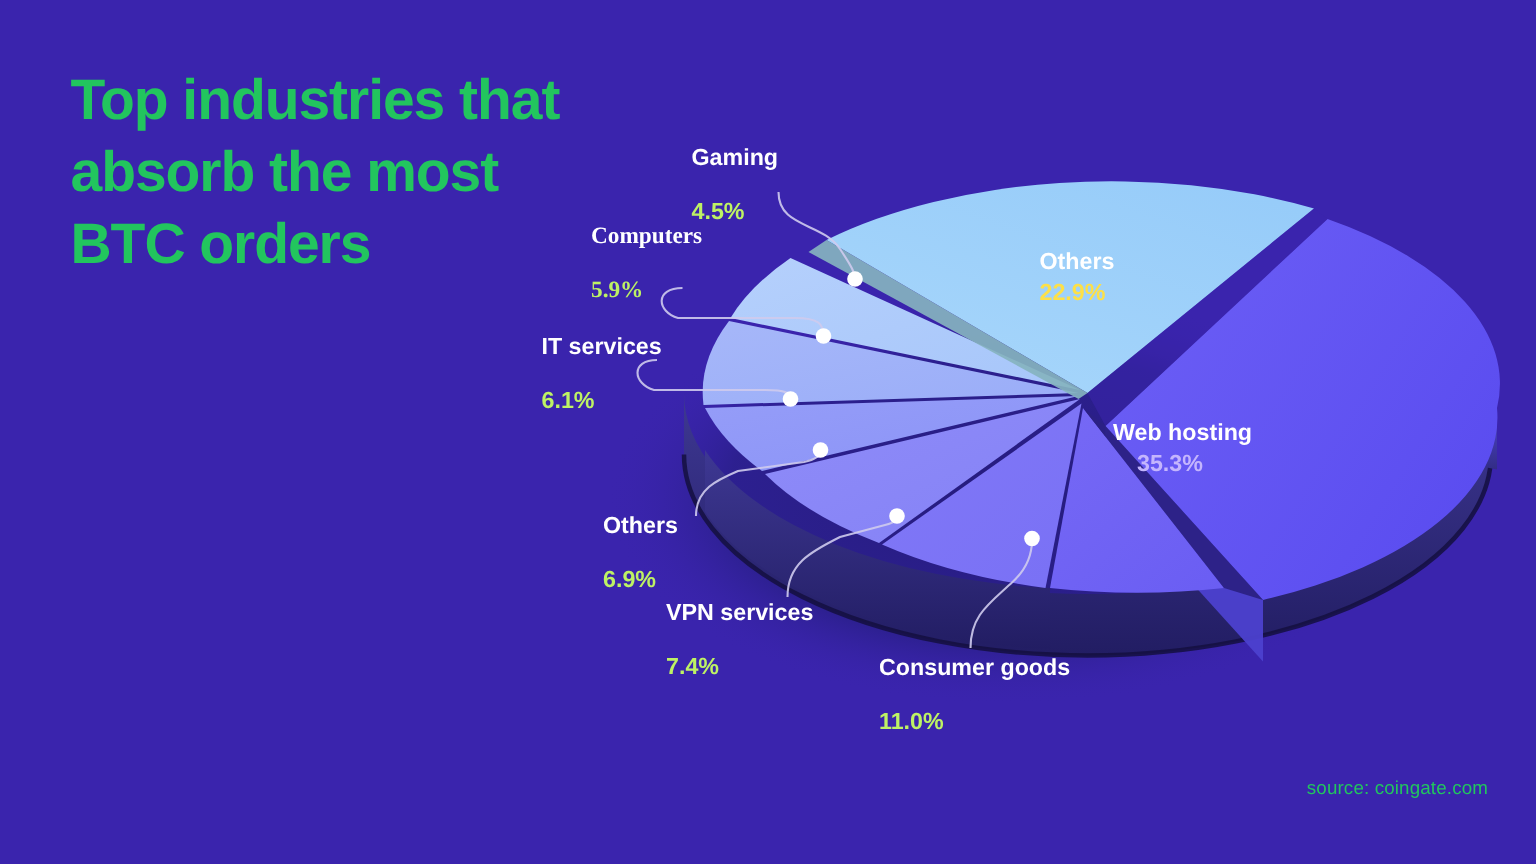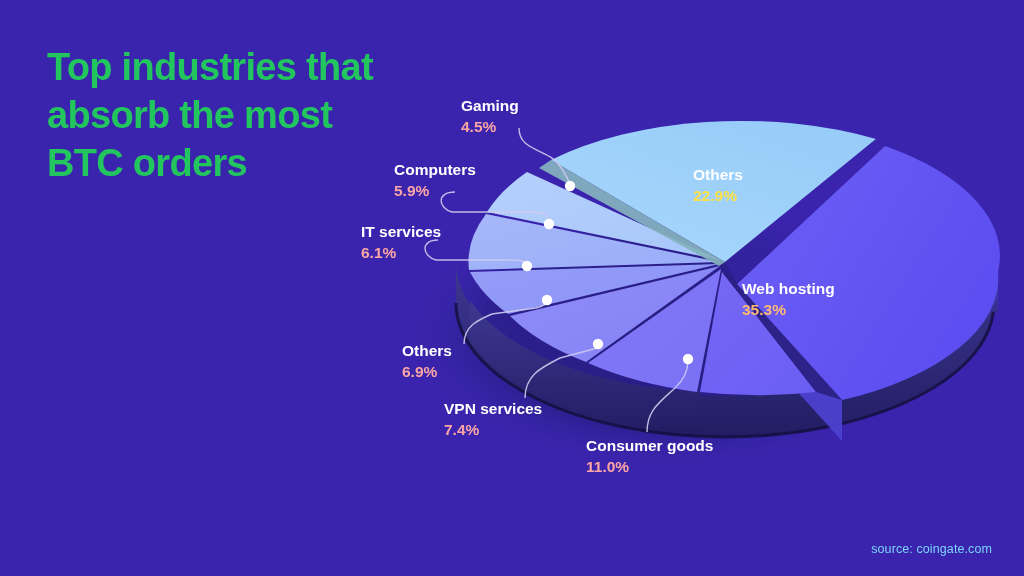--- a/index.html
+++ b/index.html
@@ -28,22 +28,22 @@
     font-weight: bold;
     line-height: 1.26;
     letter-spacing: -0.7px;
     white-space: pre-line;
   }
 
   
   #source {
     position: absolute;
     right: 32px;
-    bottom: 20px;
-    color: #7dd3fc;
+    bottom: 44px;
+    color: #22c55e;
     font-size: 12.5px;
     letter-spacing: 0.1px;
   }
 
   
   #chart-wrap {
     position: absolute;
     left: 0;
     top: 0;
     width: 1024px;
@@ -55,41 +55,42 @@
   .callout {
     position: absolute;
     color: #ffffff;
     font-size: 15.5px;
     font-weight: bold;
     line-height: 1.33;
     white-space: nowrap;
   }
   .callout .pct {
     display: block;
-    color: #fca5a5;
-    font-weight: bold;
+    color: #bef264;
+    font-weight: bold;
+    margin-top: 15px;
   }
   .callout.left-align  { text-align: left; }
 
   
   .inpie {
     position: absolute;
     color: #ffffff;
     font-size: 15.5px;
     font-weight: bold;
     line-height: 1.33;
     white-space: nowrap;
   }
   .inpie .pct {
     display: block;
     color: #dfe9fb;
     font-weight: bold;
   }
   .inpie.on-blue .pct { color: #fde047; }
-  .inpie.on-purple .pct { color: #fdba74; }
+  .inpie.on-purple .pct { color: #c4b5fd; margin-left: 16px; }
 </style>
 </head>
 <body>
 
 <div id="stage">
 
   <div id="title">Top industries that
 absorb the most
 BTC orders</div>
 
@@ -242,21 +243,21 @@
         <circle cx="598" cy="344" r="5.2"></circle>
         <circle cx="688" cy="359" r="5.2"></circle>
       </g>
     </svg>
 
     <div class="callout left-align" style="left:461px; top:96px;">
       <span>Gaming</span>
       <span class="pct">4.5%</span>
     </div>
 
-    <div class="callout left-align" style="left:394px; top:160px;">
+    <div class="callout left-align" style="left:394px; top:148px;font-family:Liberation Serif, serif;">
       <span>Computers</span>
       <span class="pct">5.9%</span>
     </div>
 
     <div class="callout left-align" style="left:361px; top:222px;">
       <span>IT services</span>
       <span class="pct">6.1%</span>
     </div>
 
     <div class="callout left-align" style="left:402px; top:341px;">

